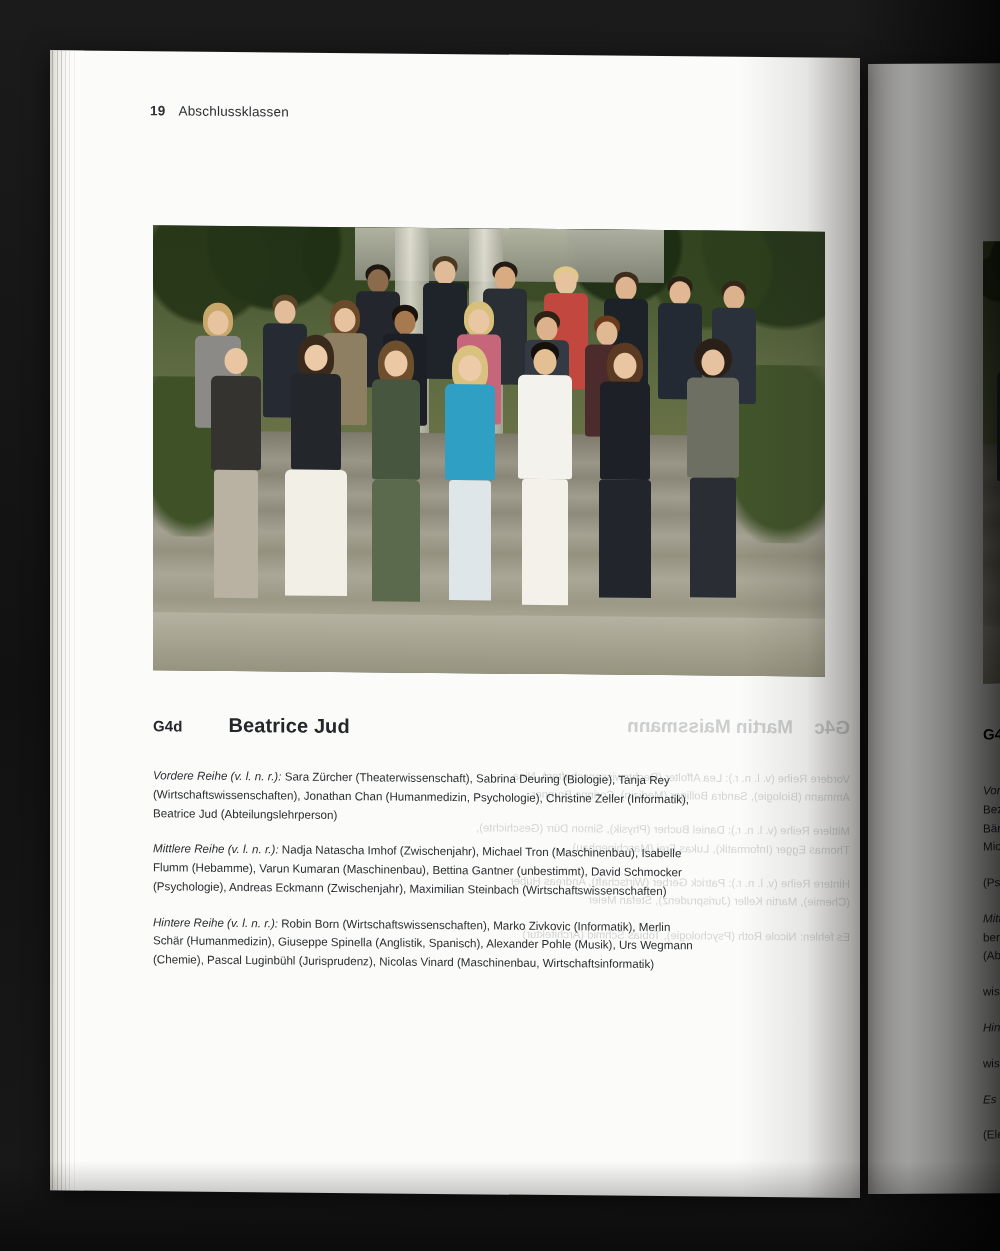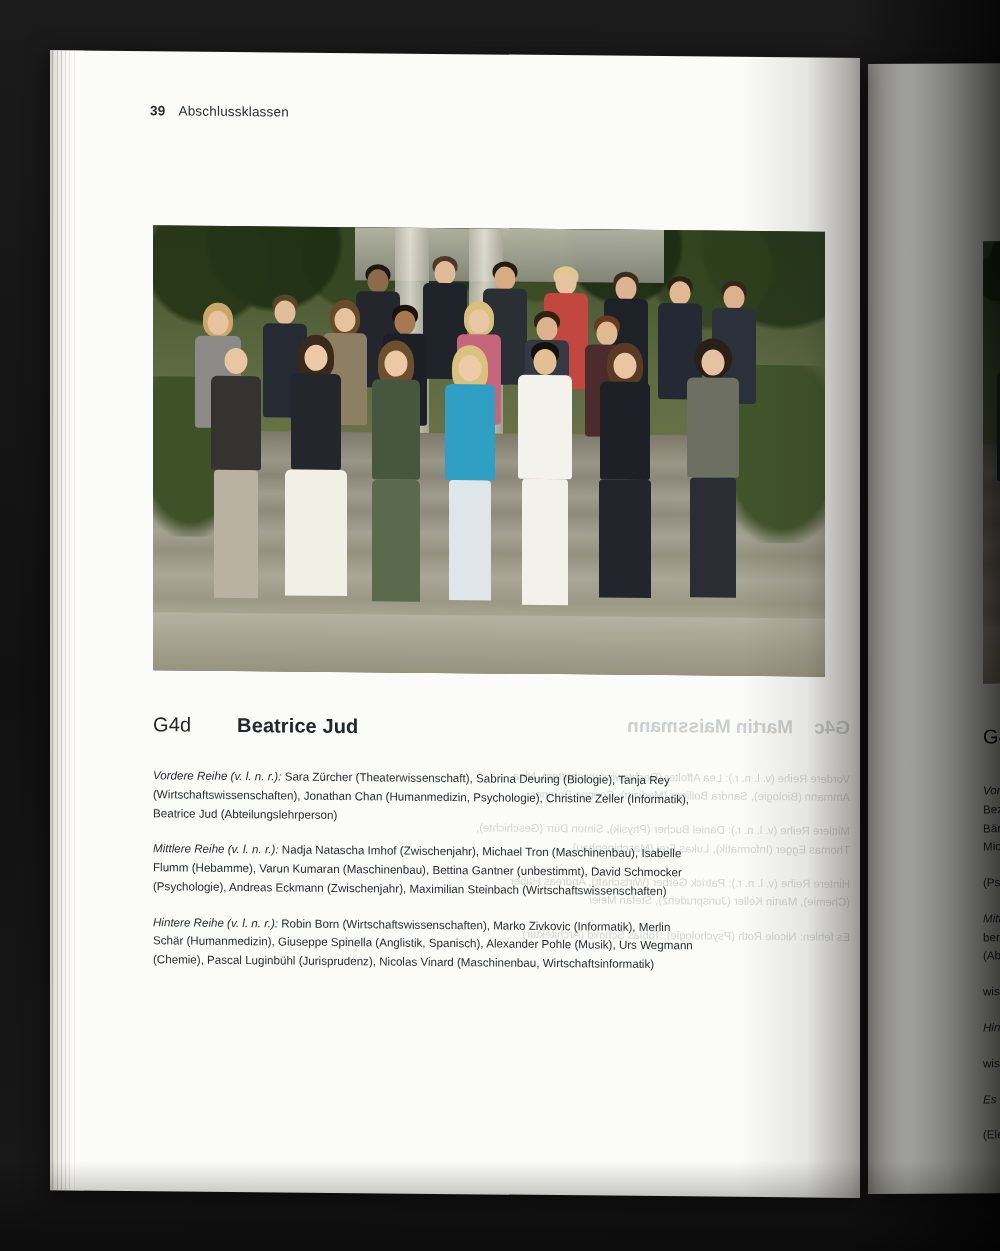--- a/index.html
+++ b/index.html
@@ -233,22 +233,22 @@
     width: 560px;
   }
   .class-head {
     display: flex;
     gap: 46px;
     align-items: baseline;
     color: #23262a;
     margin-bottom: 30px;
   }
   .class-code {
-    font-size: 20px;
-    font-weight: normal;
+    font-size: 15px;
+    font-weight: bold;
     letter-spacing: 0.1px;
   }
   .class-teacher {
     font-size: 20px;
     font-weight: bold;
     letter-spacing: 0.1px;
   }
   .row-para {
     font-size: 11.6px;
     line-height: 1.62;
@@ -356,21 +356,21 @@
     <div class="page-edges">
       <div class="edge-line" style="left:7px;"></div>
       <div class="edge-line" style="left:11px;"></div>
       <div class="edge-line" style="left:15px;opacity:.6;"></div>
       <div class="edge-line" style="left:19px;opacity:.45;"></div>
       <div class="edge-line" style="left:24px;opacity:.3;"></div>
     </div>
 
     <div class="content-left">
       <div class="header-line">
-        <span class="folio">39</span>
+        <span class="folio">19</span>
         <span class="section-name">Abschlussklassen</span>
       </div>
     </div>
 
     <div class="photo-wrap">
       <div class="scene">
         <div class="sky"></div>
         <div class="foliage"></div>
         <div class="canopy"></div>
         <div class="pillar p1"></div>

